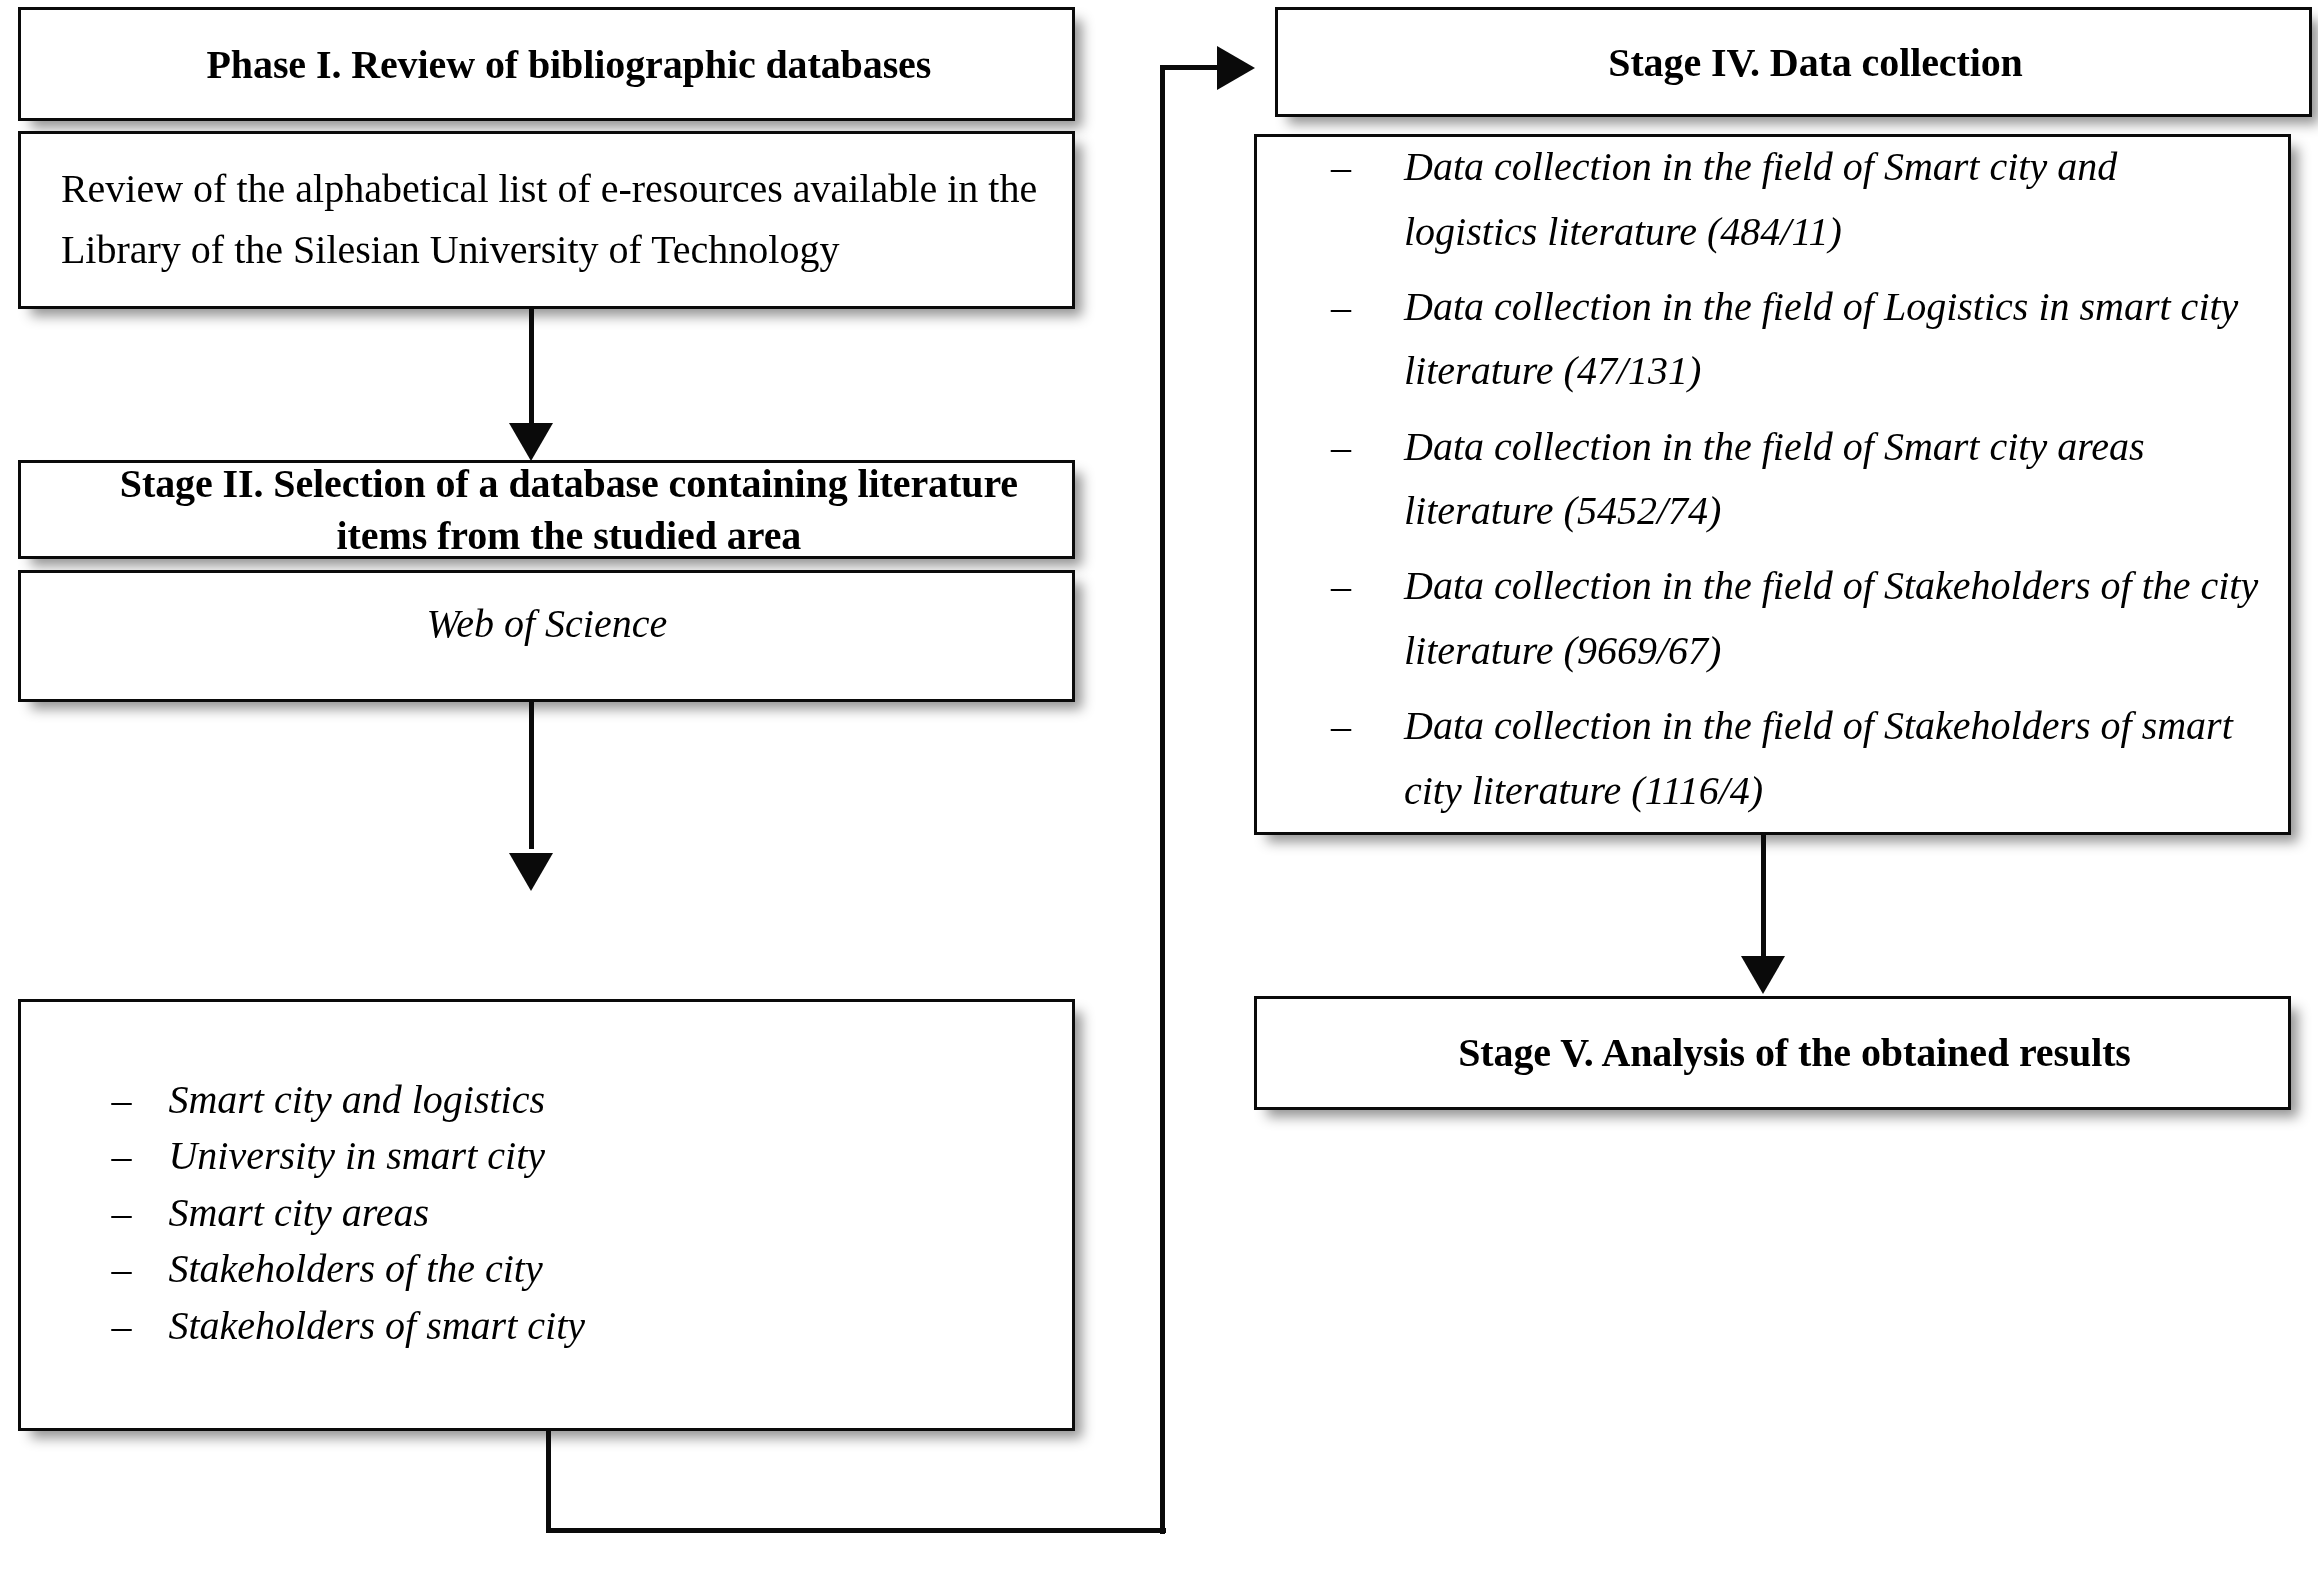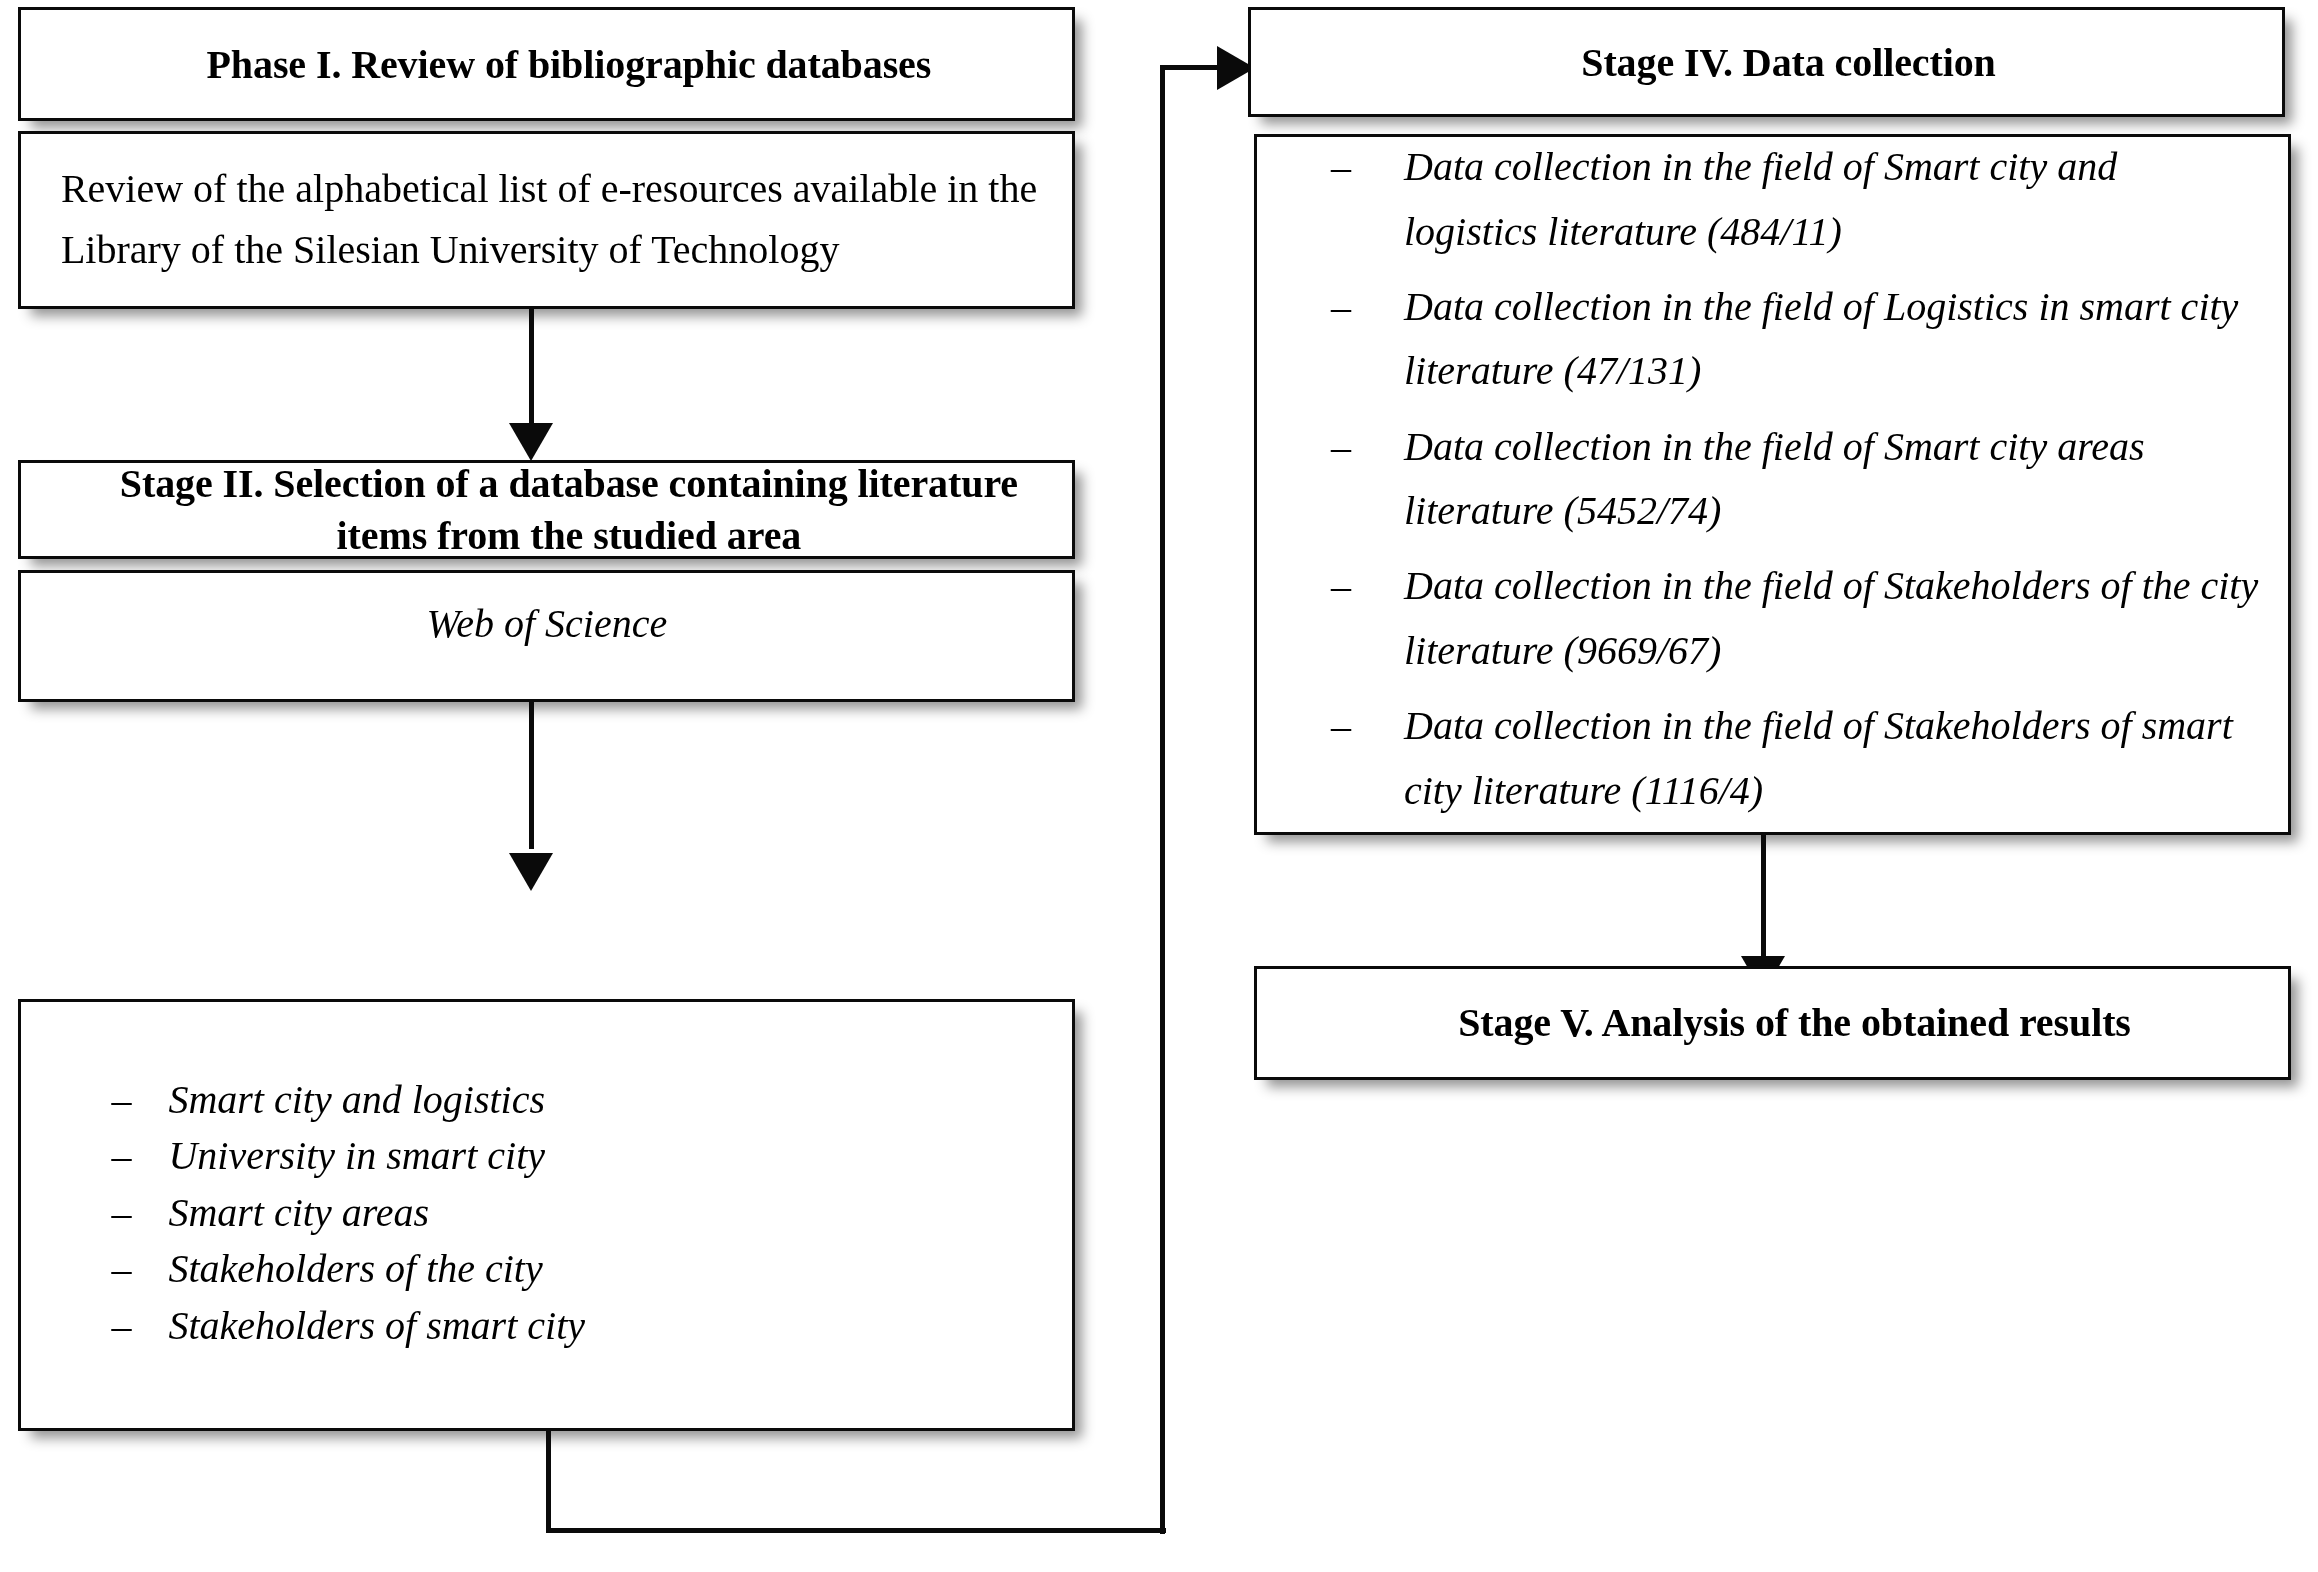--- a/index.html
+++ b/index.html
@@ -155,21 +155,21 @@
       </li>
     </ul>
   </div>
 
   <div class="vline" style="left:546px; top:1430px; height:103px;"></div>
   <div class="hline" style="left:546px; top:1528px; width:620px;"></div>
   <div class="vline" style="left:1160px; top:65px; height:1469px;"></div>
   <div class="hline" style="left:1160px; top:65px; width:70px;"></div>
   <div class="arrow-right" style="left:1217px; top:46px;"></div>
 
-  <div class="box" style="left:1248px; top:7.4px; width:1037px; height:110px;">
+  <div class="box" style="left:1275px; top:7.4px; width:1037px; height:110px;">
     <div class="box-title">Stage IV. Data collection</div>
   </div>
 
   <div class="box" style="left:1254px; top:134px; width:1037px; height:701px;">
     <ul class="bullet-list tall">
       <li>
         <span class="dash">–</span>
         <span>Data collection in the field of Smart city and logistics literature (484/11)</span>
       </li>
       <li>
@@ -187,18 +187,18 @@
       <li>
         <span class="dash">–</span>
         <span>Data collection in the field of Stakeholders of smart city literature (1116/4)</span>
       </li>
     </ul>
   </div>
 
   <div class="vline" style="left:1761px; top:835px; height:125px;"></div>
   <div class="arrow-down" style="left:1741px; top:956px;"></div>
 
-  <div class="box" style="left:1254px; top:966px; width:1037px; height:114px;">
+  <div class="box" style="left:1254px; top:996px; width:1037px; height:114px;">
     <div class="box-title">Stage V. Analysis of the obtained results</div>
   </div>
 
 </div>
 
 
 </body></html>

